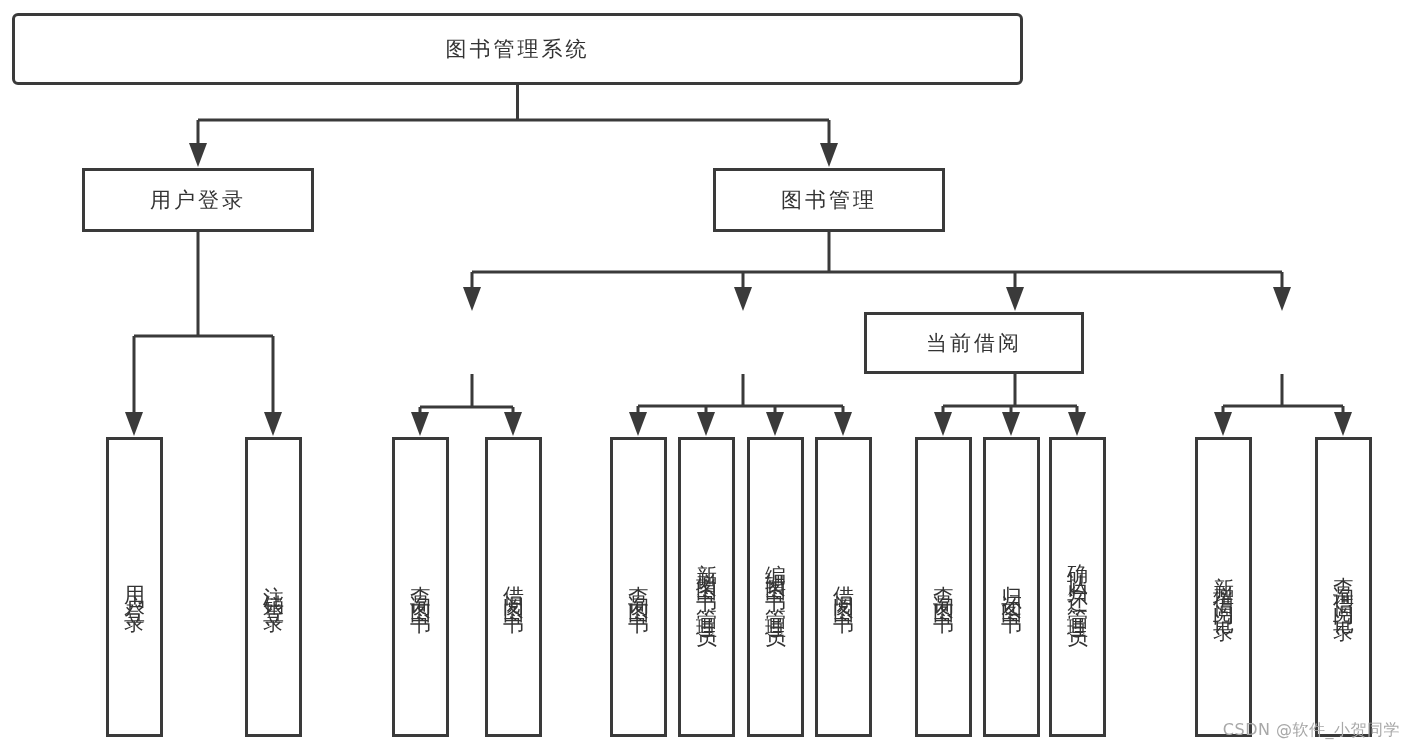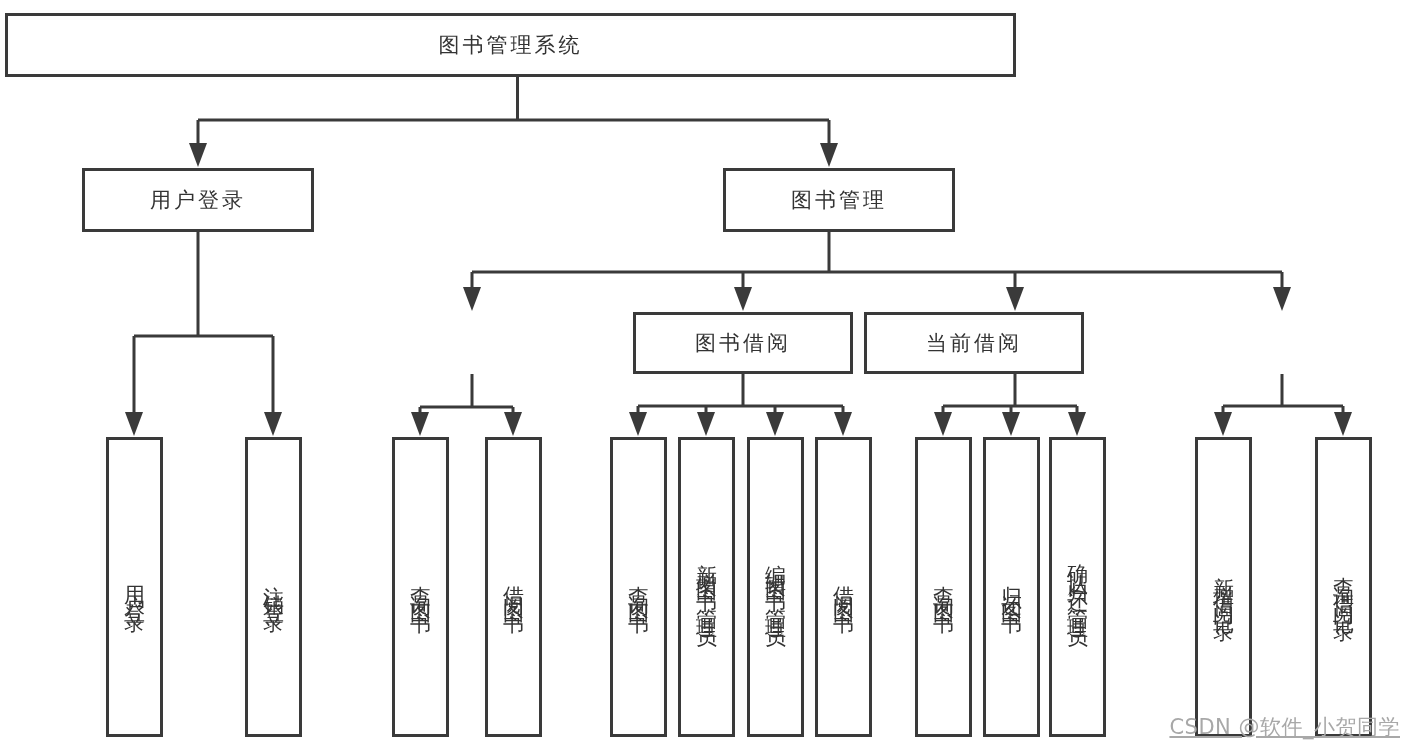--- a/index.html
+++ b/index.html
@@ -46,30 +46,29 @@
     text-orientation: mixed;
     letter-spacing: 9px;
     line-height: 1;
     white-space: nowrap;
   }
   .watermark {
     position: absolute;
     right: 5px;
     bottom: 6px;
     color: var(--watermark);
-    font-size: 21px;
+    font-size: 16px;
     letter-spacing: 0.5px;
     z-index: 5;
     white-space: nowrap;
-    text-decoration: underline;
   }
   
-  .n-root   { left: 5px;  top: 13px;  width: 1011px; height: 64px; }
+  .n-root   { left: 12px;  top: 13px;  width: 1011px; height: 72px; border-radius: 6px; }
   .n-login  { left: 82px;  top: 168px; width: 232px;  height: 64px; }
-  .n-mgmt   { left: 713px; top: 168px; width: 232px;  height: 64px; margin-left: 10px; }
+  .n-mgmt   { left: 713px; top: 168px; width: 232px;  height: 64px; }
   .n-l3     { top: 312px;  width: 220px; height: 62px; }
   .n-rec    { left: 362px; }
   .n-bor    { left: 633px; }
   .n-cur    { left: 864px; }
   .n-log    { left: 1172px; }
   .leaf     { top: 437px;  width: 57px; height: 300px; }
   .lf-1  { left: 105.5px; }  .lf-2  { left: 244.5px; }
   .lf-3  { left: 391.5px; }  .lf-4  { left: 484.5px; }
   .lf-5  { left: 609.5px; }  .lf-6  { left: 677.5px; }
   .lf-7  { left: 746.5px; }  .lf-8  { left: 814.5px; }
@@ -116,23 +115,20 @@
     <span class="h-label">图书管理系统</span>
   </div>
 
   <div class="box n-login">
     <span class="h-label">用户登录</span>
   </div>
   <div class="box n-mgmt">
     <span class="h-label">图书管理</span>
   </div>
 
-  <div class="box n-l3 n-bor">
-    <span class="h-label">图书借阅</span>
-  </div>
   <div class="box n-l3 n-cur">
     <span class="h-label">当前借阅</span>
   </div>
 
   <div class="box leaf lf-1">
     <span class="v-label">用户登录</span>
   </div>
   <div class="box leaf lf-2">
     <span class="v-label">注销登录</span>
   </div>

